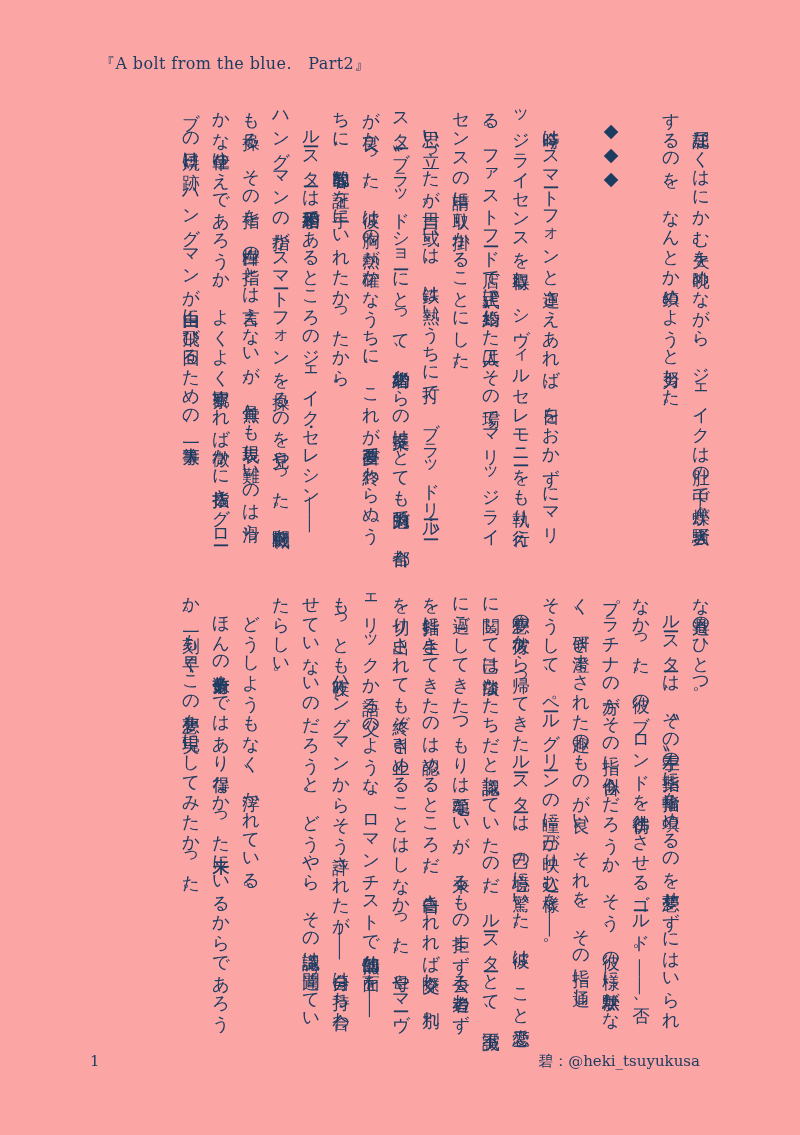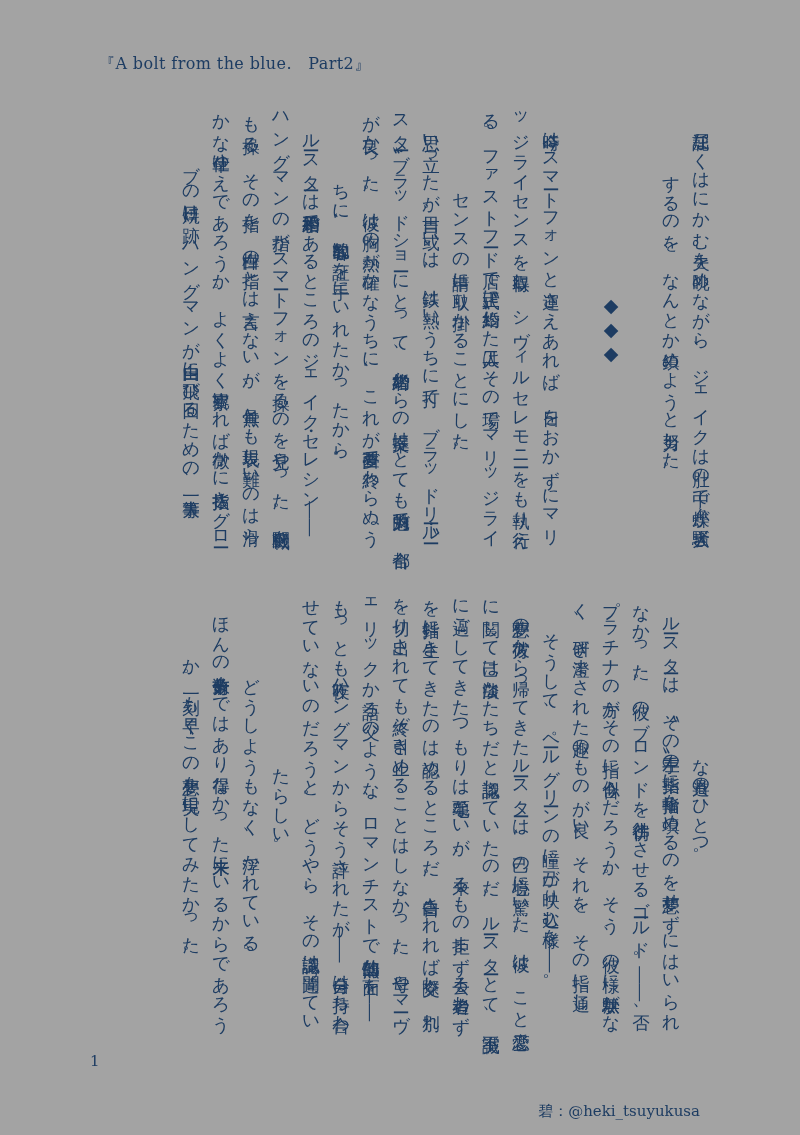--- a/index.html
+++ b/index.html
@@ -1,23 +1,22 @@
 <!DOCTYPE html>
 <html lang="ja"><head>
 <meta charset="utf-8">
 <style>
   html,body{margin:0;padding:0;}
   .page{
     position:relative;
     width:800px;height:1135px;
-    background:#a3a3a3;
+    background:#fca5a5;
     color:#1d3c62;
     font-family:"DejaVu Serif","Liberation Serif",serif;
     overflow:hidden;
-    text-align:center;
   }
   .title{
     position:absolute;
     top:54px;left:99px;
     font-size:16px;
     letter-spacing:.4px;
     white-space:pre;
   }
   .band{
     position:absolute;
@@ -38,21 +37,21 @@
     font-size:19px;
     letter-spacing:2px;
   }
   .page-num{
     position:absolute;
     left:90px;top:1052px;
     font-size:15px;
   }
   .credit{
     position:absolute;
-    right:100px;top:1102px;
+    right:100px;top:1052px;
     font-size:15px;
   }
 </style>
 </head>
 <body>
 
 <div class="page">
 
   <div class="title">『A bolt from the blue.　Part2』</div>
 

